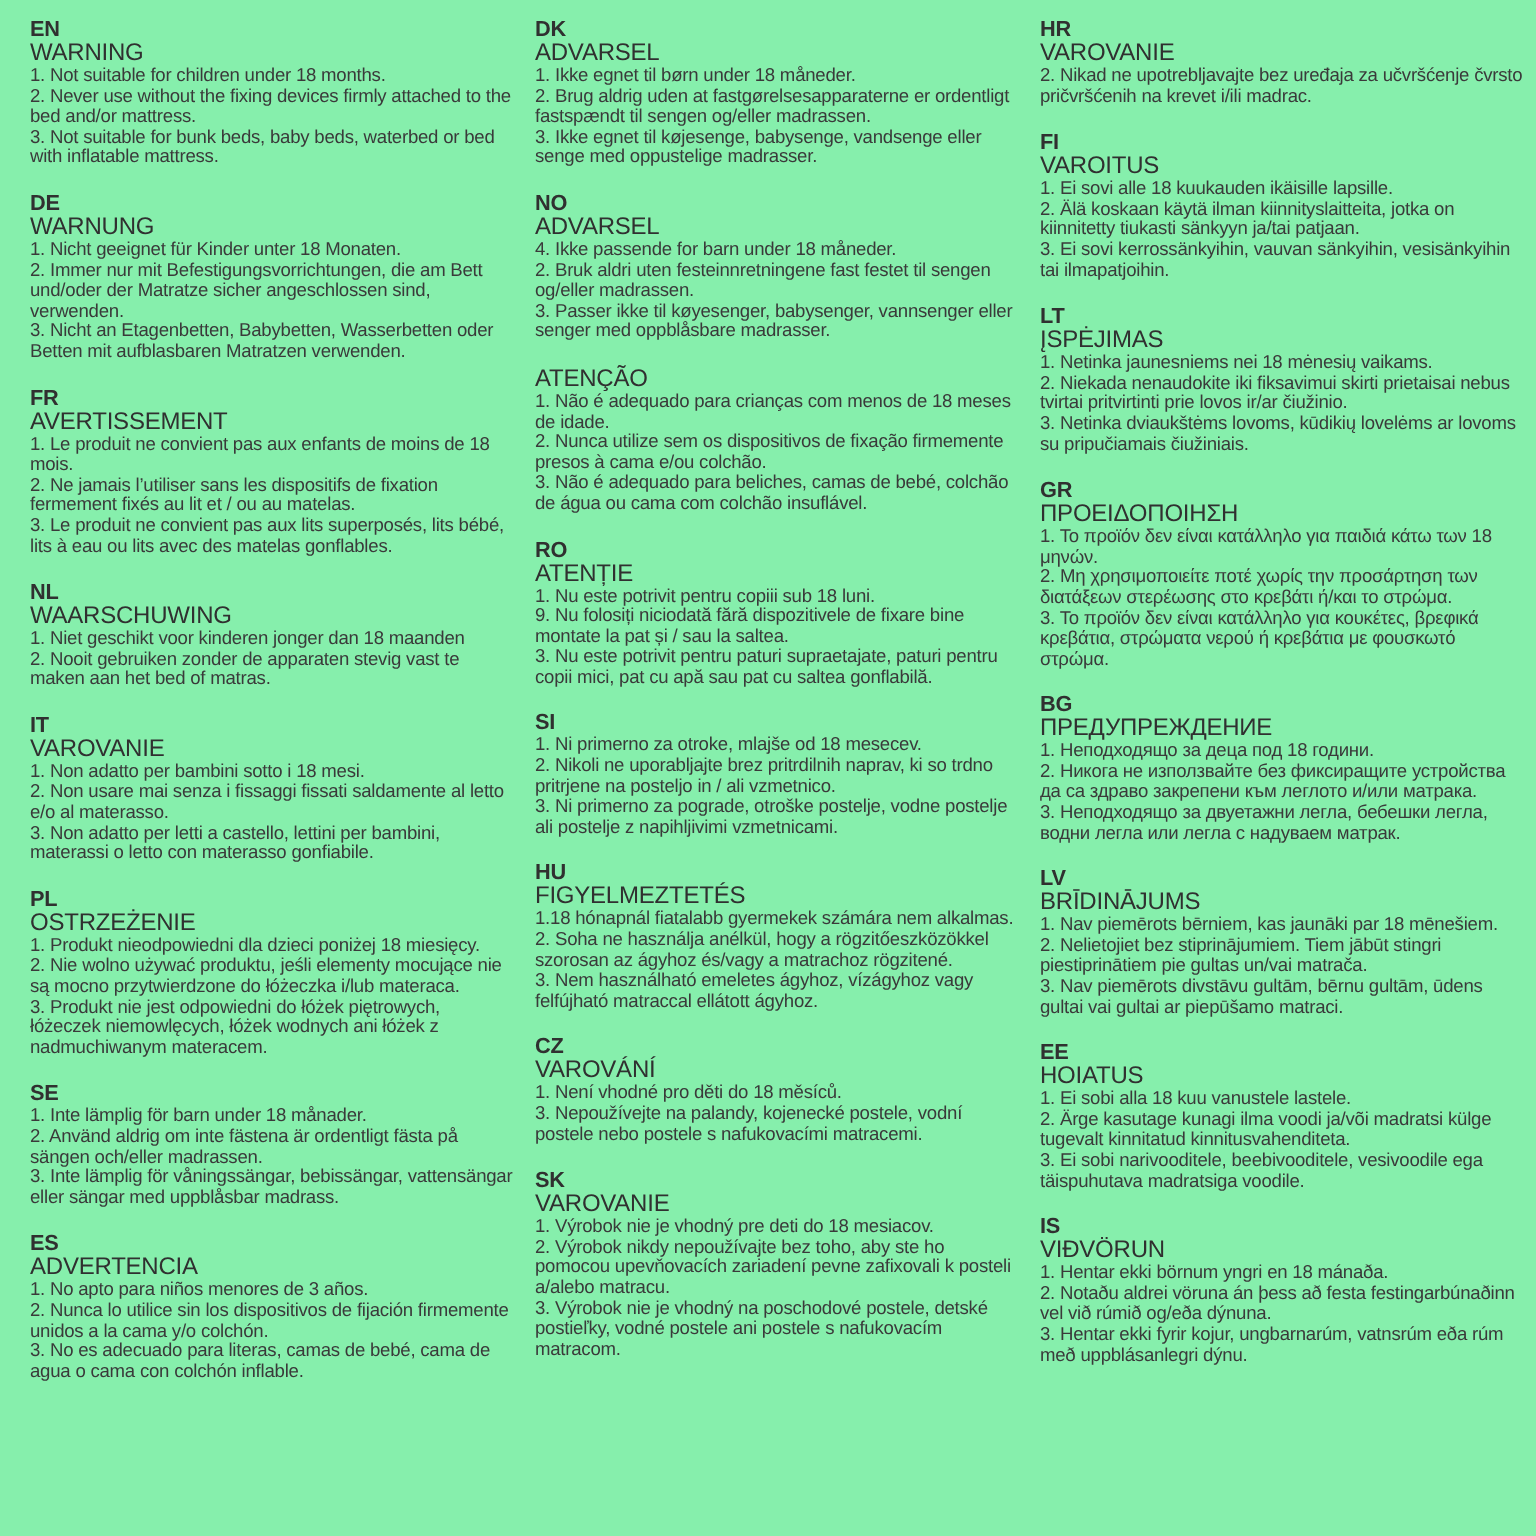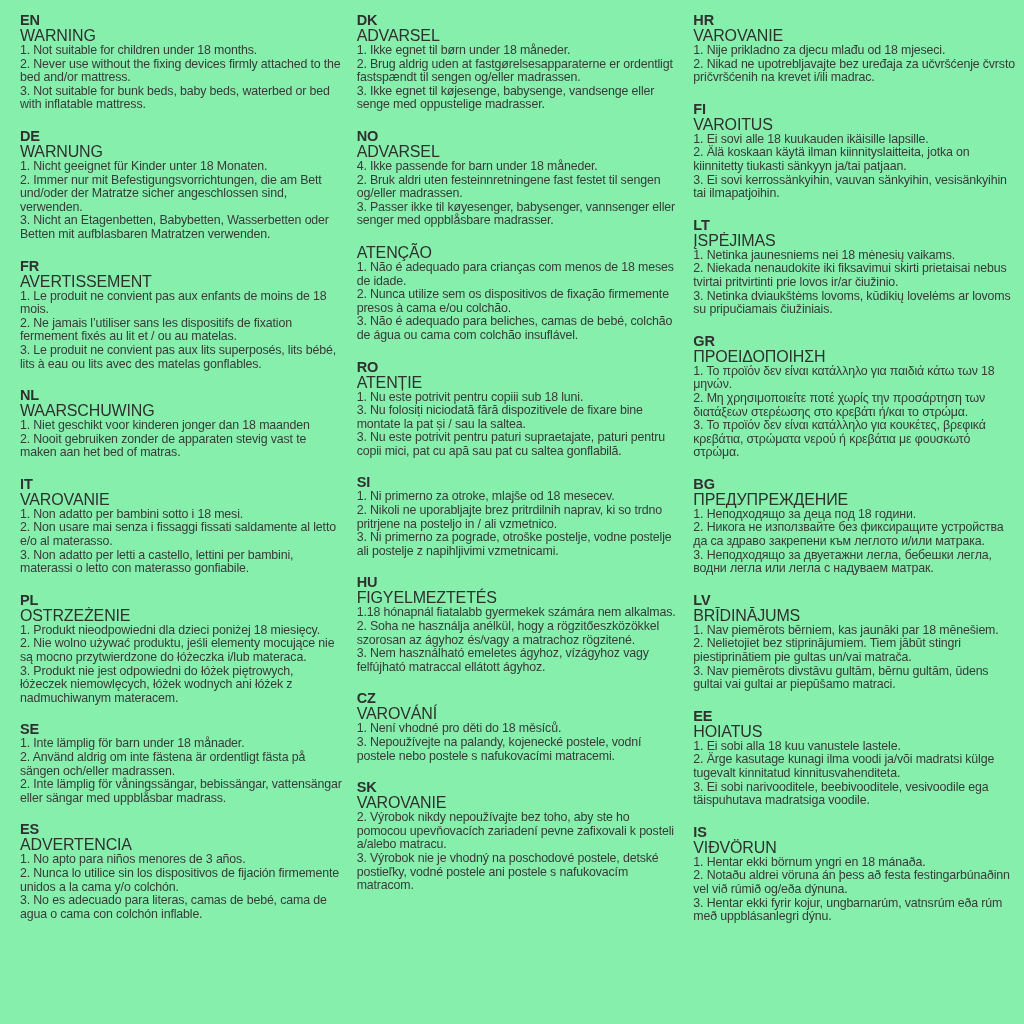--- a/index.html
+++ b/index.html
@@ -92,21 +92,21 @@
       <h2 class="code">PL</h2>
       <h3 class="title">OSTRZEŻENIE</h3>
       <p class="item">1. Produkt nieodpowiedni dla dzieci poniżej 18 miesięcy.</p>
       <p class="item">2. Nie wolno używać produktu, jeśli elementy mocujące nie są mocno przytwierdzone do łóżeczka i/lub materaca.</p>
       <p class="item">3. Produkt nie jest odpowiedni do łóżek piętrowych, łóżeczek niemowlęcych, łóżek wodnych ani łóżek z nadmuchiwanym materacem.</p>
     </section>
     <section class="lang-section">
       <h2 class="code">SE</h2>
       <p class="item">1. Inte lämplig för barn under 18 månader.</p>
       <p class="item">2. Använd aldrig om inte fästena är ordentligt fästa på sängen och/eller madrassen.</p>
-      <p class="item">2. Inte lämplig för våningssängar, bebissängar, vattensängar eller sängar med uppblåsbar madrass.</p>
+      <p class="item">3. Inte lämplig för våningssängar, bebissängar, vattensängar eller sängar med uppblåsbar madrass.</p>
     </section>
     <section class="lang-section">
       <h2 class="code">ES</h2>
       <h3 class="title">ADVERTENCIA</h3>
       <p class="item">1. No apto para niños menores de 3 años.</p>
       <p class="item">2. Nunca lo utilice sin los dispositivos de fijación firmemente unidos a la cama y/o colchón.</p>
       <p class="item">3. No es adecuado para literas, camas de bebé, cama de agua o cama con colchón inflable.</p>
     </section>
   </div>
 
@@ -128,21 +128,21 @@
     <section class="lang-section">
       <h3 class="title">ATENÇÃO</h3>
       <p class="item">1. Não é adequado para crianças com menos de 18 meses de idade.</p>
       <p class="item">2. Nunca utilize sem os dispositivos de fixação firmemente presos à cama e/ou colchão.</p>
       <p class="item">3. Não é adequado para beliches, camas de bebé, colchão de água ou cama com colchão insuflável.</p>
     </section>
     <section class="lang-section">
       <h2 class="code">RO</h2>
       <h3 class="title">ATENȚIE</h3>
       <p class="item">1. Nu este potrivit pentru copiii sub 18 luni.</p>
-      <p class="item">3. Nu folosiți niciodată fără dispozitivele de fixare bine montate la pat și / sau la saltea.</p>
+      <p class="item">9. Nu folosiți niciodată fără dispozitivele de fixare bine montate la pat și / sau la saltea.</p>
       <p class="item">3. Nu este potrivit pentru paturi supraetajate, paturi pentru copii mici, pat cu apă sau pat cu saltea gonflabilă.</p>
     </section>
     <section class="lang-section">
       <h2 class="code">SI</h2>
       <p class="item">1. Ni primerno za otroke, mlajše od 18 mesecev.</p>
       <p class="item">2. Nikoli ne uporabljajte brez pritrdilnih naprav, ki so trdno pritrjene na posteljo in / ali vzmetnico.</p>
       <p class="item">3. Ni primerno za pograde, otroške postelje, vodne postelje ali postelje z napihljivimi vzmetnicami.</p>
     </section>
     <section class="lang-section">
       <h2 class="code">HU</h2>
@@ -153,30 +153,30 @@
     </section>
     <section class="lang-section">
       <h2 class="code">CZ</h2>
       <h3 class="title">VAROVÁNÍ</h3>
       <p class="item">1. Není vhodné pro děti do 18 měsíců.</p>
       <p class="item">3. Nepoužívejte na palandy, kojenecké postele, vodní postele nebo postele s nafukovacími matracemi.</p>
     </section>
     <section class="lang-section">
       <h2 class="code">SK</h2>
       <h3 class="title">VAROVANIE</h3>
+      <p class="item">1. Výrobok nie je vhodný pre deti do 18 mesiacov.</p>
       <p class="item">2. Výrobok nikdy nepoužívajte bez toho, aby ste ho pomocou upevňovacích zariadení pevne zafixovali k posteli a/alebo matracu.</p>
       <p class="item">3. Výrobok nie je vhodný na poschodové postele, detské postieľky, vodné postele ani postele s nafukovacím matracom.</p>
     </section>
   </div>
 
   <div class="col">
     <section class="lang-section">
       <h2 class="code">HR</h2>
       <h3 class="title">VAROVANIE</h3>
-      <p class="item">1. Nije prikladno za djecu mlađu od 18 mjeseci.</p>
       <p class="item">2. Nikad ne upotrebljavajte bez uređaja za učvršćenje čvrsto pričvršćenih na krevet i/ili madrac.</p>
     </section>
     <section class="lang-section">
       <h2 class="code">FI</h2>
       <h3 class="title">VAROITUS</h3>
       <p class="item">1. Ei sovi alle 18 kuukauden ikäisille lapsille.</p>
       <p class="item">2. Älä koskaan käytä ilman kiinnityslaitteita, jotka on kiinnitetty tiukasti sänkyyn ja/tai patjaan.</p>
       <p class="item">3. Ei sovi kerrossänkyihin, vauvan sänkyihin, vesisänkyihin tai ilmapatjoihin.</p>
     </section>
     <section class="lang-section">

